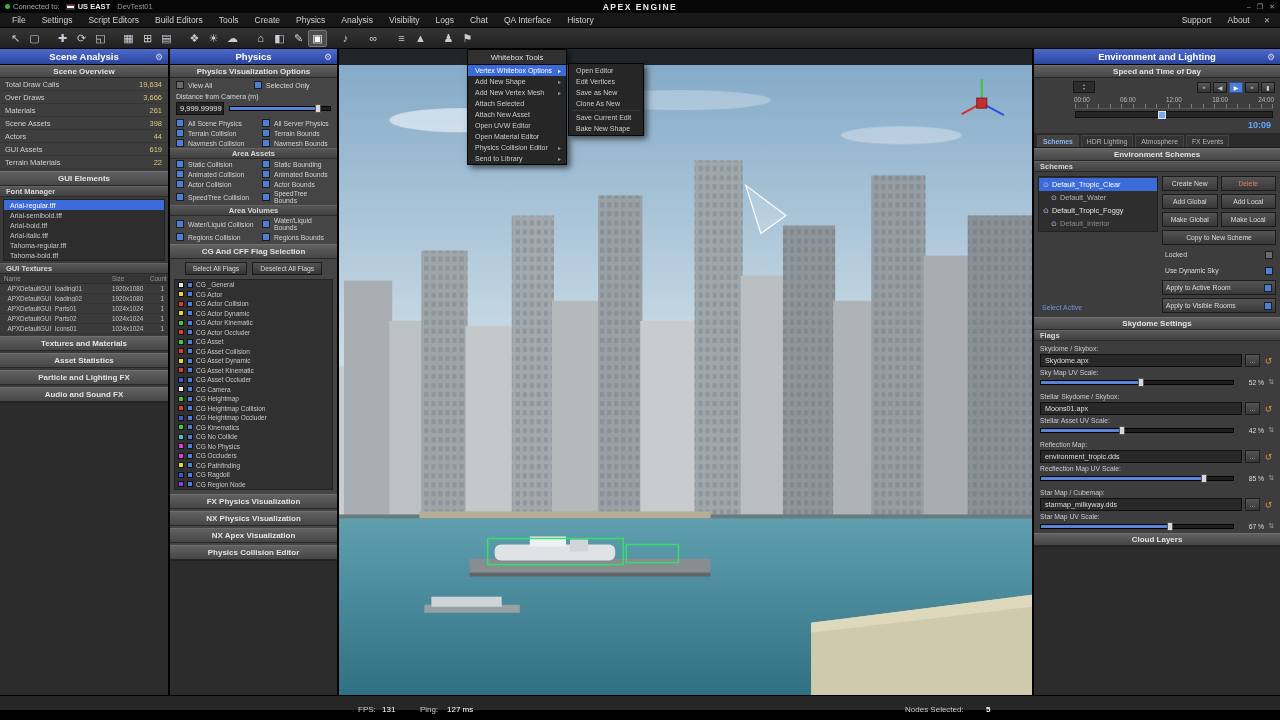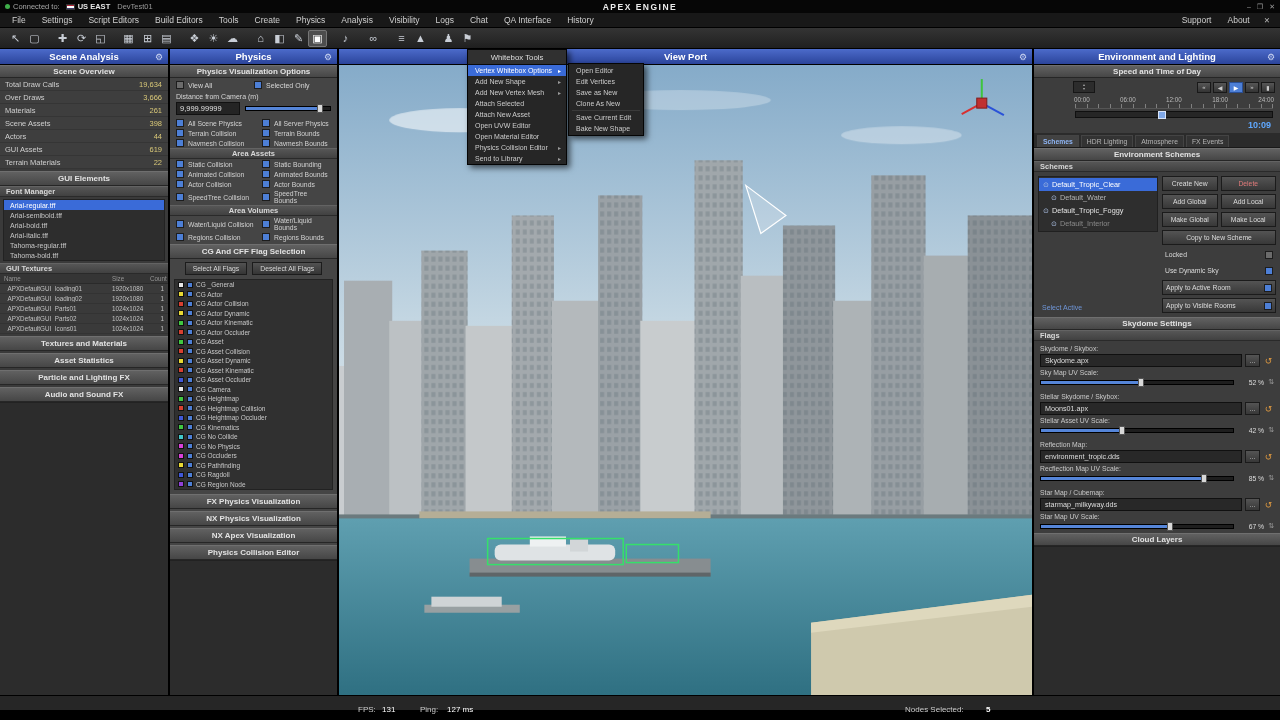--- a/index.html
+++ b/index.html
@@ -23,21 +23,21 @@
 
   .toolbar { height:21px; background:linear-gradient(#343434,#202020); display:flex; align-items:center; padding:0 6px; border-bottom:1px solid #000; }
   .tool-icon { width:19px; height:17px; color:#c9ced6; font-size:11px; display:flex; align-items:center; justify-content:center; flex:none; }
   .tool-icon:nth-child(3), .tool-icon:nth-child(6), .tool-icon:nth-child(9),
   .tool-icon:nth-child(12), .tool-icon:nth-child(16), .tool-icon:nth-child(17),
   .tool-icon:nth-child(18), .tool-icon:nth-child(20) { margin-left:9px; }
   .tool-icon:nth-child(15) { background:#4d4d4d; border:1px solid #767676; border-radius:2px; color:#fff; }
 
   
   .main-row { display:flex; height:646px; }
-  .panel { display:flex; flex-direction:column; overflow:hidden; }
+  .panel { display:flex; flex-direction:column; overflow:hidden;justify-content:flex-end; }
   .p-left  { width:170px; background:#3a3a3a; border-right:2px solid #000; }
   .p-phys  { width:169px; background:#454545; border-right:2px solid #000; }
   .p-view  { flex:1; position:relative; background:#20262a; border-right:2px solid #000; }
   .p-env   { width:246px; background:#3d3d3d; }
 
   .panel-header { height:16px; flex:none; background:linear-gradient(#4c6bca,#2b449b); color:#fff; font-size:9.5px; font-weight:bold; display:flex; align-items:center; justify-content:center; position:relative; border-bottom:1px solid #000; }
   .gear { position:absolute; right:5px; font-size:9px; color:#ccd6f2; font-weight:normal; }
 
   .bar { height:13px; flex:none; background:linear-gradient(#616161,#464646); border-top:1px solid #6f6f6f; border-bottom:1px solid #262626; color:#e2e2e2; font-size:8px; font-weight:bold; display:flex; align-items:center; justify-content:center; }
   .sub-bar { height:11px; flex:none; background:linear-gradient(#565656,#414141); border-top:1px solid #636363; border-bottom:1px solid #2a2a2a; color:#d8d8d8; font-size:7.5px; font-weight:bold; display:flex; align-items:center; padding-left:6px; }
@@ -57,21 +57,21 @@
   .c-size { width:38px; }
   .c-count { width:14px; text-align:right; }
 
   
   .cb { width:8px; height:8px; flex:none; display:inline-block; background:#6b6b6b; border:1px solid #1d1d1d; }
   .cb.on { background:#4d7fd6; }
   .opt-row { display:flex; align-items:center; gap:4px; font-size:7px; color:#d6d6d6; padding:3px 6px 2px; }
   .opt-row .lbl { width:62px; }
   .dist-label { font-size:7px; color:#d6d6d6; padding:2px 6px 1px; }
   .dist-row { display:flex; align-items:center; gap:5px; padding:1px 6px 3px; }
-  .dist-value { width:64px; background:#242424; border:1px solid #111; color:#e2e2e2; font-size:7.5px; padding:1px 3px; }
+  .dist-value { width:48px; background:#242424; border:1px solid #111; color:#e2e2e2; font-size:7.5px; padding:1px 3px; }
   .slider { position:relative; flex:1; height:5px; background:#1e1e1e; border:1px solid #000; }
   .slider .fill { position:absolute; left:0; top:0; bottom:0; background:#5585d8; }
   .slider .knob { position:absolute; right:-3px; top:-3px; width:6px; height:9px; background:#d8d8d8; border:1px solid #555; border-radius:1px; }
   .pair-row { display:grid; grid-template-columns:10px 72px 10px auto; align-items:center; gap:2px; padding:1px 6px; font-size:6.8px; color:#d2d2d2; }
   .flag-btn-row { display:flex; gap:5px; justify-content:center; padding:3px 4px; }
   .flag-btn { background:linear-gradient(#525252,#353535); border:1px solid #1c1c1c; color:#d8d8d8; font-size:6.8px; padding:2px 7px; }
   .flag-list { margin:1px 4px 2px; background:#303030; border:1px solid #222; }
   .flag-row { display:flex; align-items:center; gap:3px; padding:0 3px; height:9.5px; }
   .swatch { width:6px; height:6px; flex:none; border:1px solid #111; }
   .flag-cb { width:6px; height:6px; flex:none; background:#4d7fd6; border:1px solid #111; }

